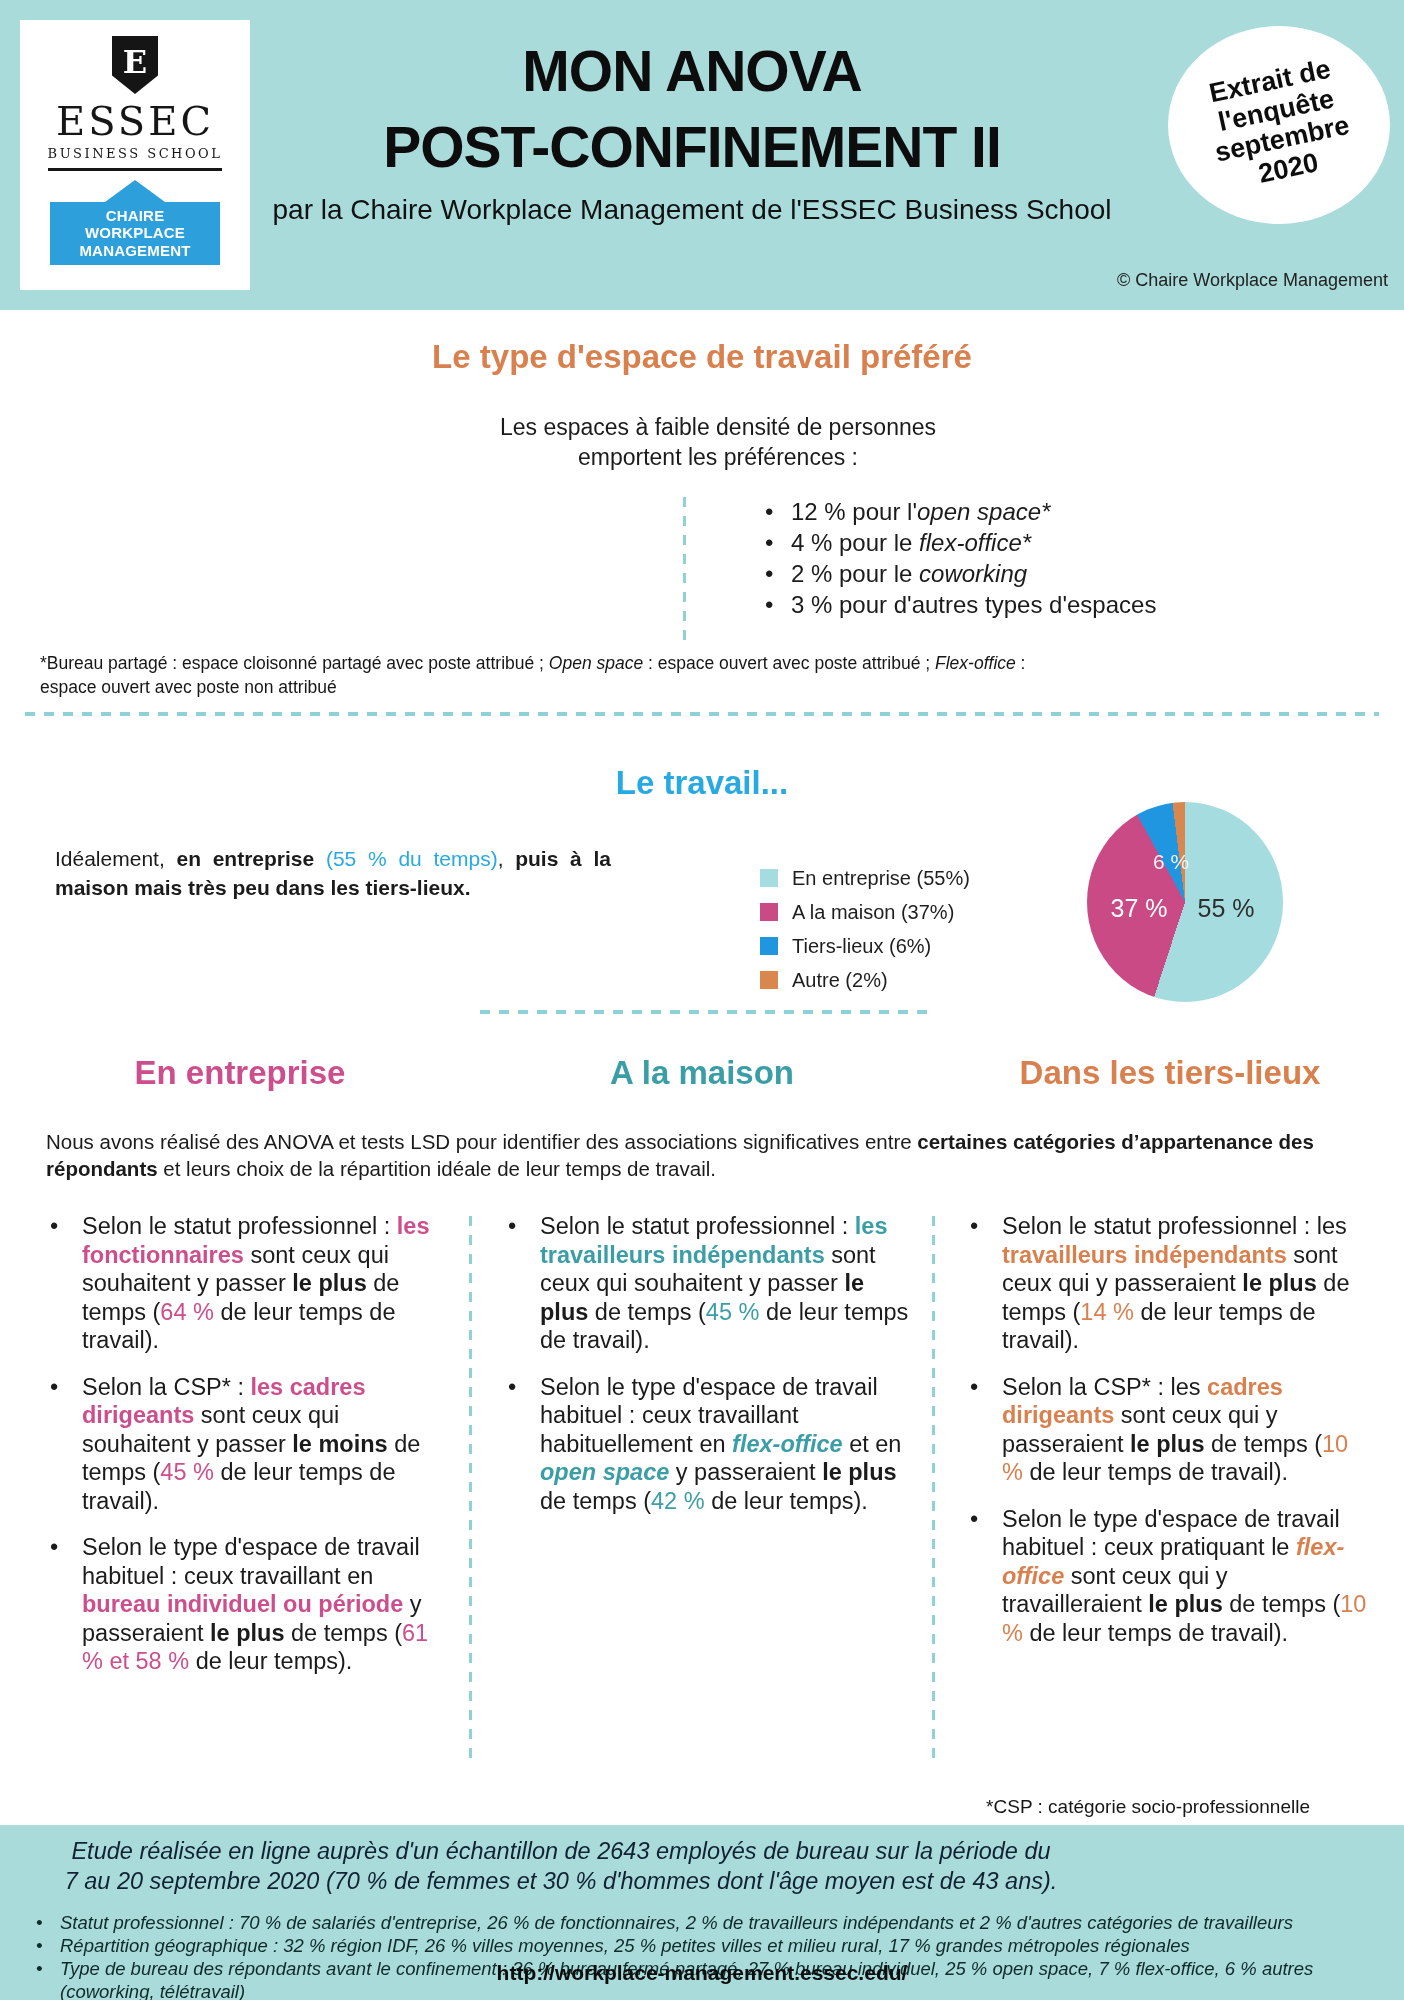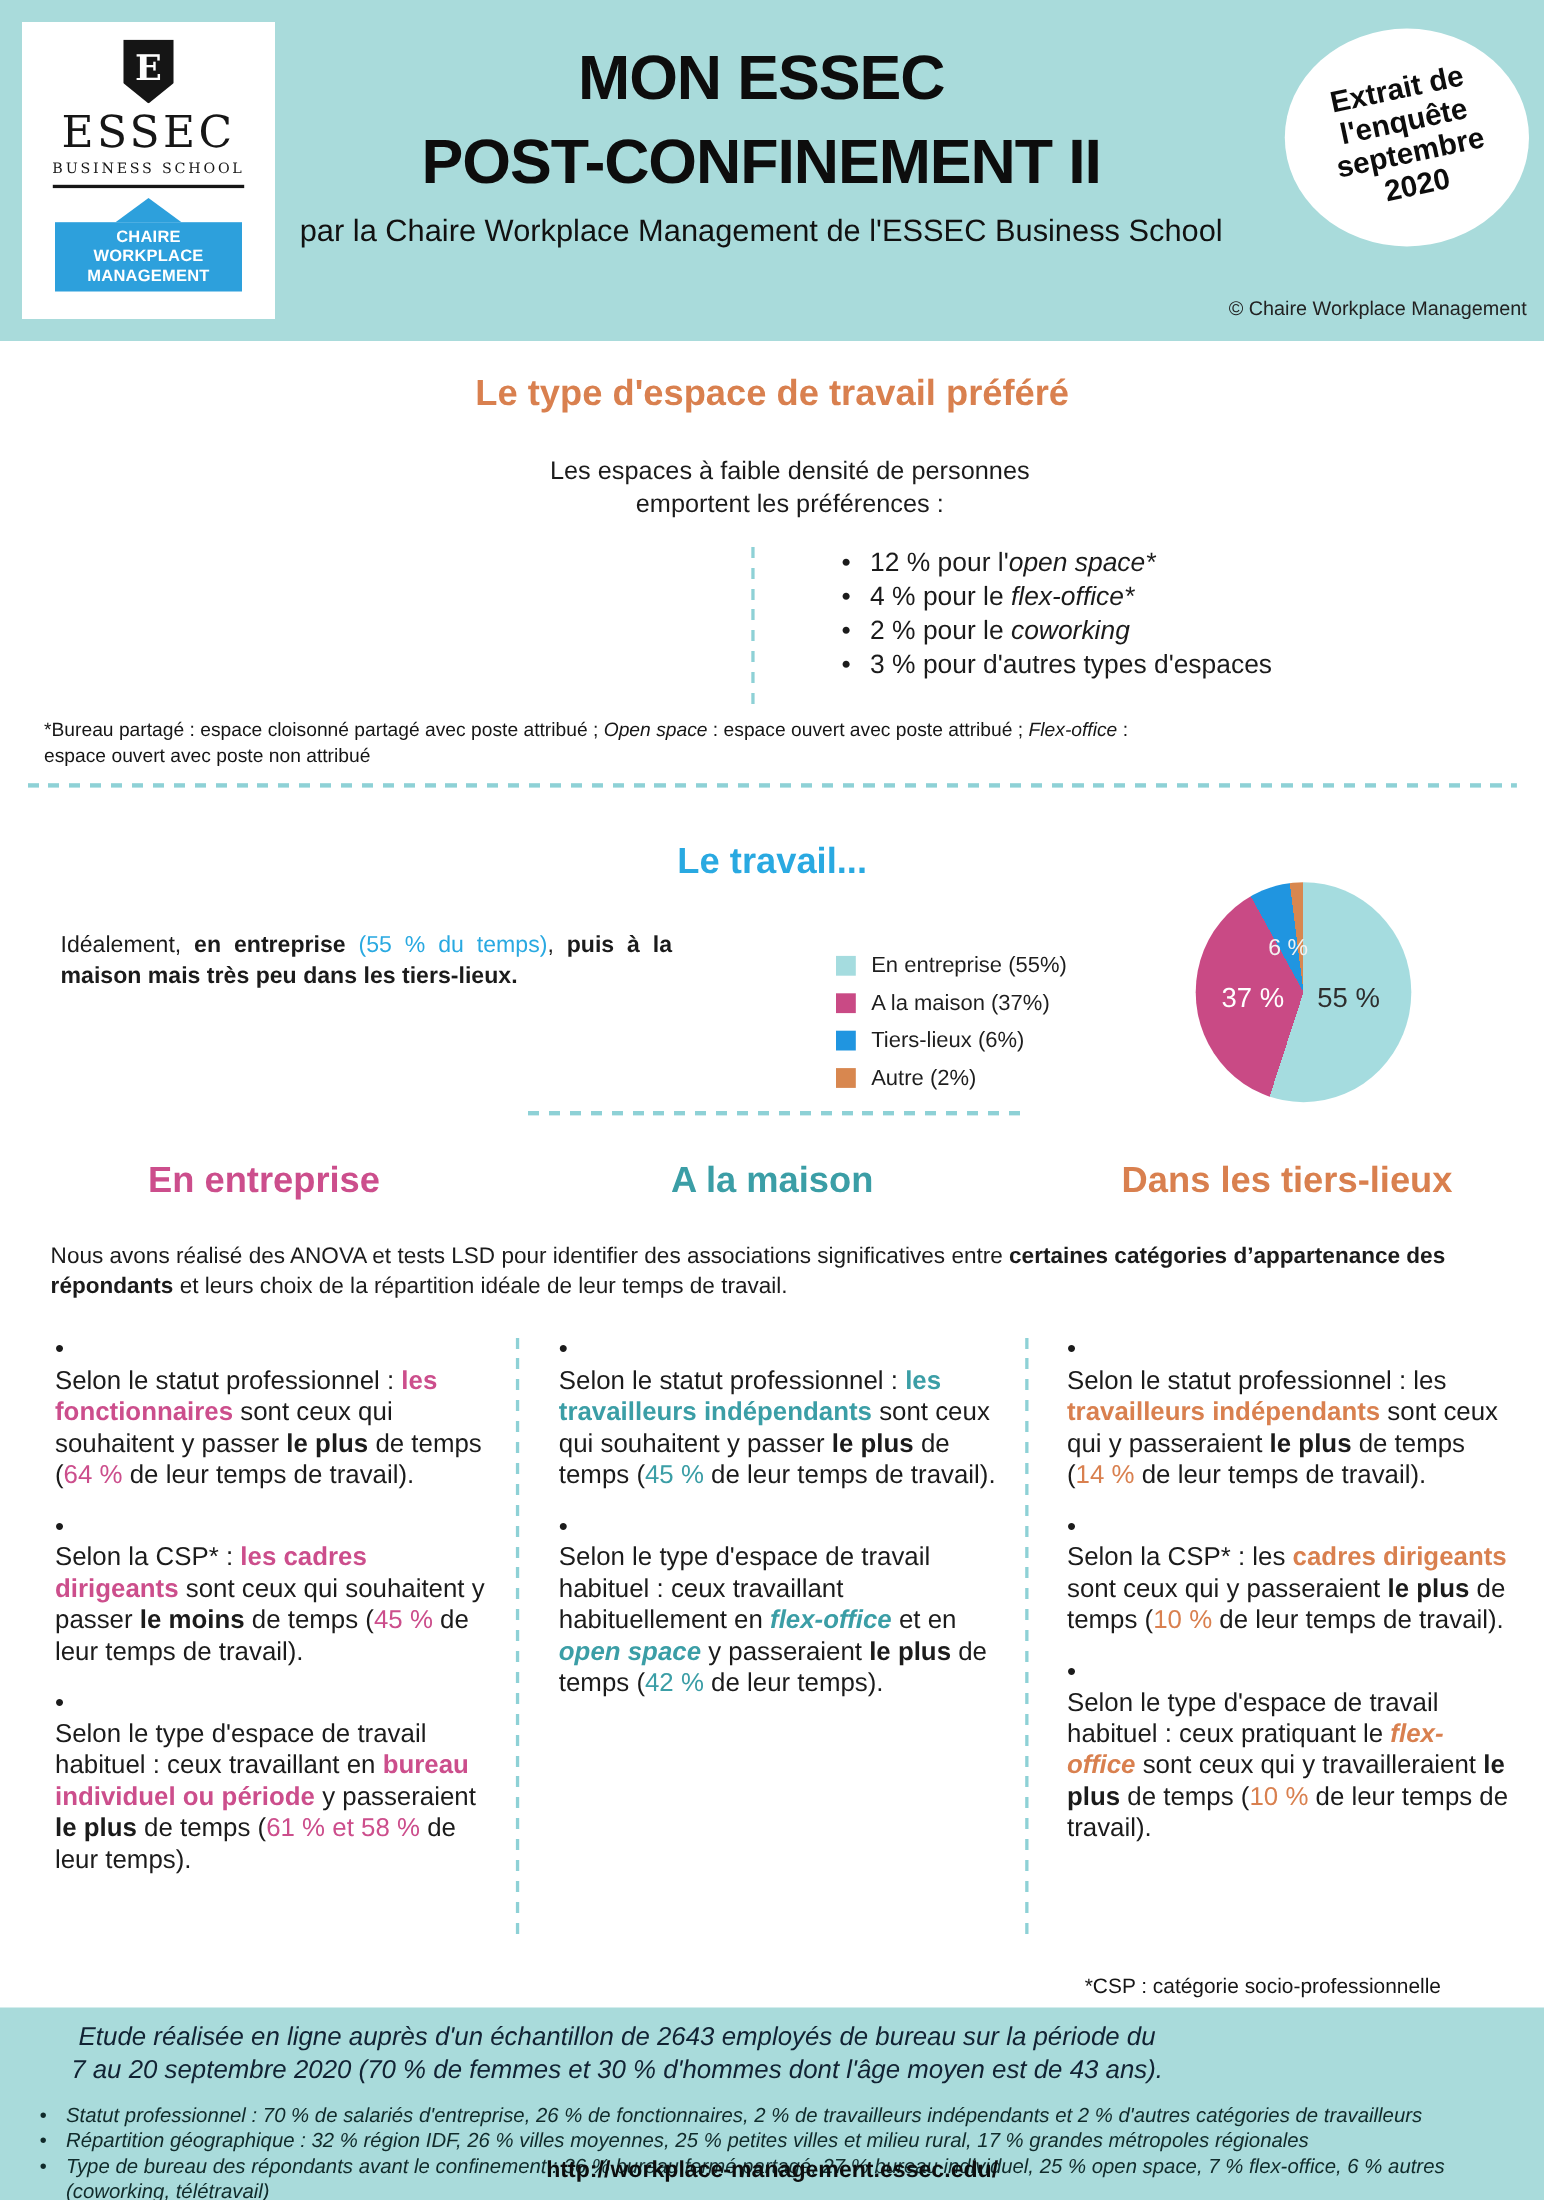--- a/index.html
+++ b/index.html
@@ -71,21 +71,21 @@
   .col-head.c1{left:30px;width:420px;color:var(--pink);}
   .col-head.c2{left:492px;width:420px;color:var(--teal);}
   .col-head.c3{left:955px;width:430px;color:var(--orange);}
   .anova{position:absolute;left:46px;top:1128px;width:1336px;font-size:20.5px;line-height:1.33;}
   .vdash.c1{position:absolute;left:469px;top:1216px;height:548px;}
   .vdash.c2{position:absolute;left:932px;top:1216px;height:548px;}
   .bcol{position:absolute;top:1212px;width:402px;}
   .bcol.c1{left:50px;}
   .bcol.c2{left:508px;}
   .bcol.c3{left:970px;}
-  .bcol .li{display:flex;font-size:23.5px;line-height:28.5px;margin-bottom:18px;flex-direction:column;}
+  .bcol .li{display:flex;font-size:23.5px;line-height:28.5px;margin-bottom:18px;}
   .bcol .li .marker{width:32px;flex:none;}
   .csp-note{position:absolute;right:94px;top:1796px;font-size:19px;color:#161616;}
   
   .footer{position:absolute;left:0;top:1825px;width:1404px;height:175px;background:var(--teal-bg);}
   .f-line{position:absolute;left:0;width:1122px;text-align:center;font-size:23.5px;font-style:italic;color:#123;}
   .f-line.one{top:13px;}
   .f-line.two{top:43px;}
   .f-bullets{position:absolute;left:36px;top:86px;width:1360px;}
   .f-bullets .li{display:flex;font-size:18.5px;font-style:italic;line-height:23px;color:#102a2a;white-space:pre-line;}
   .f-bullets .li .marker{width:24px;flex:none;}
@@ -116,21 +116,21 @@
         </div>
       <div class="essec-name">ESSEC</div>
       <div class="essec-sub">BUSINESS SCHOOL</div>
       <div class="logo-rule"></div>
       <div class="roof"></div>
       <div class="chaire-box">CHAIRE
 WORKPLACE
 MANAGEMENT</div>
     </div>
     <div class="title-block">
-      <div class="main-title">MON ESSEC
+      <div class="main-title">MON ANOVA
 POST-CONFINEMENT II</div>
       <div class="subtitle">par la Chaire Workplace Management de l'ESSEC Business School</div>
     </div>
     <div class="badge">
       <div class="badge-text">Extrait de
 l'enquête
 septembre
 2020</div>
     </div>
     <div class="copyright">© Chaire Workplace Management</div>

